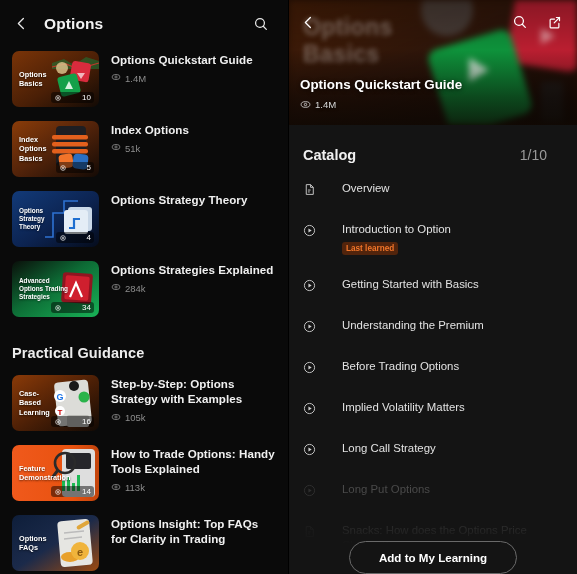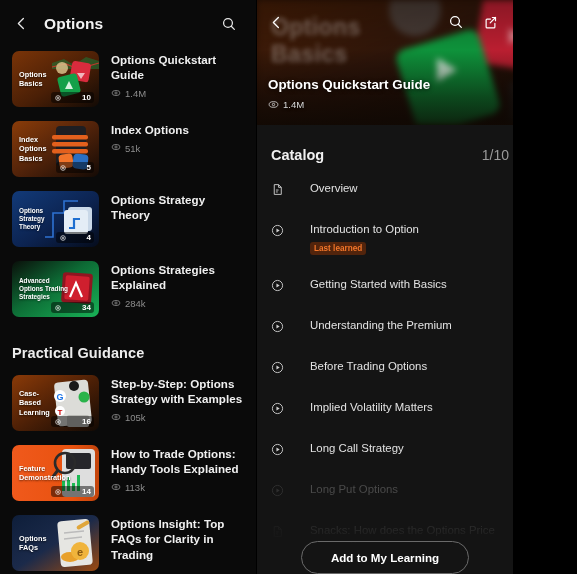--- a/index.html
+++ b/index.html
@@ -2,21 +2,21 @@
 <html><head>
 <meta charset="utf-8">
 <style>
   * { box-sizing: border-box; margin: 0; padding: 0; }
   html, body {
     width: 577px; height: 574px;
     background: #000;
     font-family: "Liberation Sans", sans-serif;
     overflow: hidden;
   }
-  .app { display: flex; width: 513px; height: 574px; }
+  .app { display: flex; width: 577px; height: 574px; }
 
   
   .left {
     width: 289px; height: 574px;
     background: #0a0a0a;
     position: relative;
     overflow: hidden;
     border-right: 1px solid #000;
   }
   .l-header {
@@ -69,21 +69,21 @@
     font-size: 7.3px; font-weight: 700; line-height: 1.28;
     color: #fff;
     text-shadow: 0 1px 2px rgba(0,0,0,.6);
     z-index: 4;
     max-width: 52px;
   }
   .thumb .tlabel.sm { font-size: 6.4px; }
   .badge {
     position: absolute; right: 5px; bottom: 4px;
     display: flex; align-items: center; gap: 20px;
-    font-size: 8px; font-weight: 700; color: #fff;
+    font-size: 8px; font-weight: 400; color: #fff;
     background: rgba(0,0,0,.48);
     padding: 1px 3px; border-radius: 3px;
     z-index: 5;
   }
   .badge svg { display: block; }
 
   
   .art { position: absolute; inset: 0; z-index: 1; }
 
   .c-text { flex: 1 1 auto; min-width: 0; padding-top: 1px; }
@@ -133,21 +133,21 @@
   }
   .hero-views {
     position: absolute; left: 11px; bottom: 15px; z-index: 5;
     display: flex; align-items: center; gap: 4px;
     font-size: 9.6px; color: #d8d8d8;
     text-shadow: 0 1px 3px rgba(0,0,0,.8);
   }
 
   .catalog-head {
     display: flex; align-items: baseline;
-    padding: 22px 4px 4px 14px;
+    padding: 22px 30px 4px 14px;
   }
   .catalog-head .ct {
     font-size: 14.5px; font-weight: 700; color: #f0f0f0; flex: 1 1 auto;
   }
   .catalog-head .cnt { font-size: 14px; color: #9a9a9a; }
 
   .chapters { padding: 14px 0 0 0; position: relative; }
   .chapter {
     display: flex; align-items: flex-start; gap: 26px;
     padding: 0 14px;

